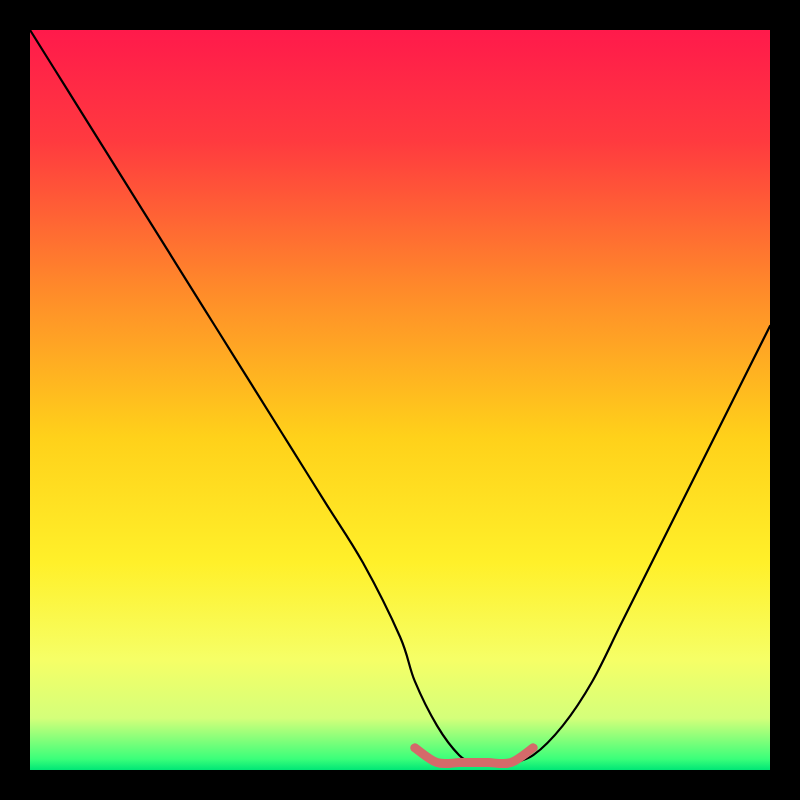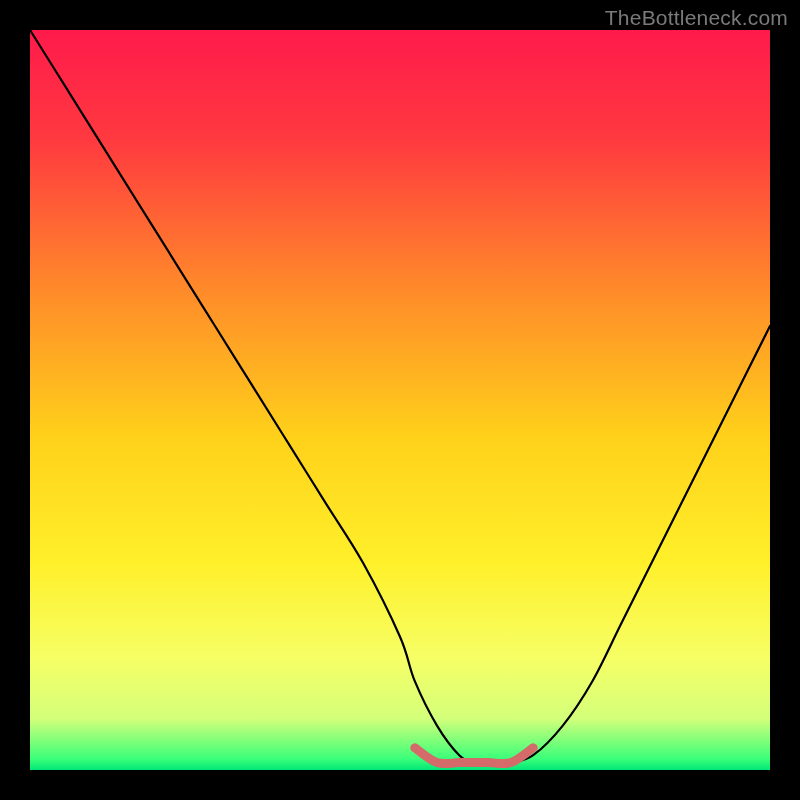--- a/index.html
+++ b/index.html
@@ -75,15 +75,14 @@
       <rect x="0" y="0" width="740" height="740" fill="url(#bgGrad)"></rect>
     </svg>
 
     <svg class="curve-svg" viewBox="0 0 740 740" preserveAspectRatio="none">
       <path id="series-main" fill="none" stroke="#000000" stroke-width="2.2" stroke-linecap="round" d="M 0 0 C 6.166666666666667 9.866666666666655, 24.666666666666664 39.4666666666666, 37 59.19999999999993 C 49.333333333333336 78.93333333333327, 61.666666666666664 98.66666666666663, 74 118.39999999999998 C 86.33333333333333 138.13333333333333, 98.66666666666667 157.8666666666667, 111 177.60000000000002 C 123.33333333333333 197.33333333333334, 135.66666666666666 217.06666666666663, 148 236.79999999999995 C 160.33333333333334 256.5333333333333, 172.66666666666666 276.26666666666665, 185 296 C 197.33333333333334 315.73333333333335, 209.66666666666666 335.46666666666664, 222 355.2 C 234.33333333333334 374.93333333333334, 246.66666666666666 394.66666666666663, 259 414.4 C 271.3333333333333 434.1333333333333, 283.6666666666667 453.8666666666667, 296 473.6 C 308.3333333333333 493.33333333333337, 320.6666666666667 510.59999999999997, 333 532.8 C 345.3333333333333 555, 361.3666666666667 587.0666666666666, 370 606.8 C 378.6333333333333 626.5333333333333, 378.6333333333333 636.4000000000001, 384.8 651.2 C 390.9666666666667 666, 399.6000000000001 683.2666666666667, 407.00000000000006 695.6 C 414.40000000000003 707.9333333333334, 423.0333333333333 719.0333333333334, 429.2 725.2 C 435.3666666666667 731.3666666666667, 439.06666666666666 731.3666666666667, 444 732.6 C 448.93333333333334 733.8333333333334, 452.6333333333333 732.6, 458.8 732.6 C 464.9666666666667 732.6, 473.6 733.8333333333334, 481 732.6 C 488.4 731.3666666666667, 494.5666666666667 731.3666666666667, 503.20000000000005 725.2 C 511.83333333333337 719.0333333333334, 522.9333333333333 707.9333333333334, 532.8 695.6 C 542.6666666666666 683.2666666666667, 552.5333333333333 668.4666666666667, 562.4 651.2 C 572.2666666666667 633.9333333333334, 580.9 614.2, 592 592 C 603.1 569.8, 616.6666666666666 542.6666666666666, 629 518 C 641.3333333333334 493.3333333333333, 653.6666666666666 468.6666666666667, 666 444 C 678.3333333333334 419.3333333333333, 690.6666666666666 394.6666666666667, 703 370 C 715.3333333333334 345.3333333333333, 733.8333333333334 308.3333333333333, 740 296"></path>
       <path id="series-band" fill="none" stroke="#d46a6a" stroke-width="9" stroke-linecap="round" stroke-linejoin="round" d="M 384.8 717.8 C 388.5 720.2666666666667, 399.6000000000001 730.1333333333333, 407.00000000000006 732.6 C 414.40000000000003 735.0666666666667, 423.0333333333333 732.6, 429.2 732.6 C 435.3666666666667 732.6, 439.06666666666666 732.6, 444 732.6 C 448.93333333333334 732.6, 452.6333333333333 732.6, 458.8 732.6 C 464.9666666666667 732.6, 473.6 735.0666666666667, 481 732.6 C 488.4 730.1333333333333, 499.50000000000006 720.2666666666667, 503.20000000000005 717.8"></path>
     </svg>
 
   </div>
 
-  <div class="watermark">TheBottleneck.com</div>
 
 </div>
 
 </body></html>

